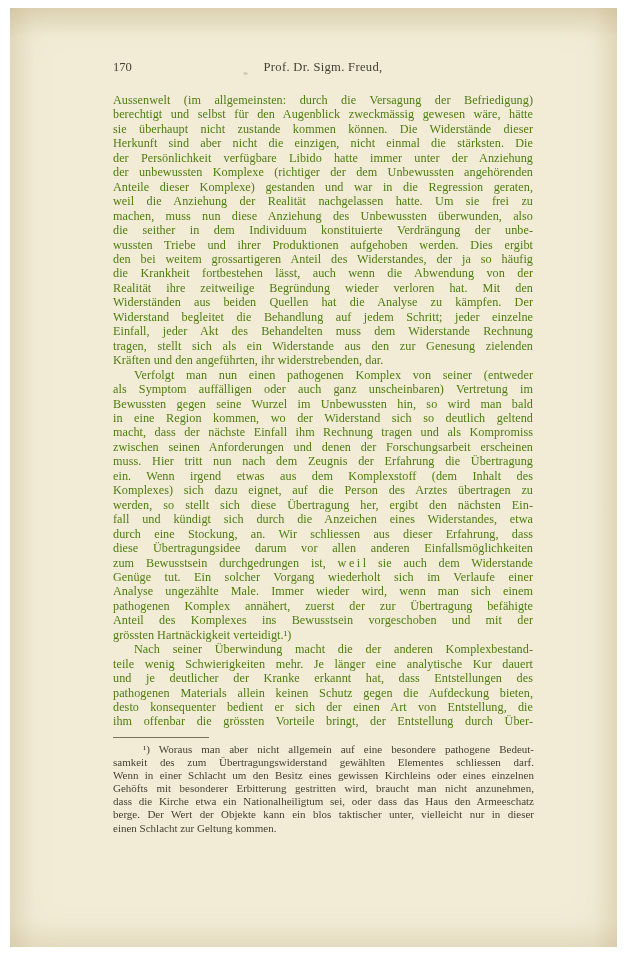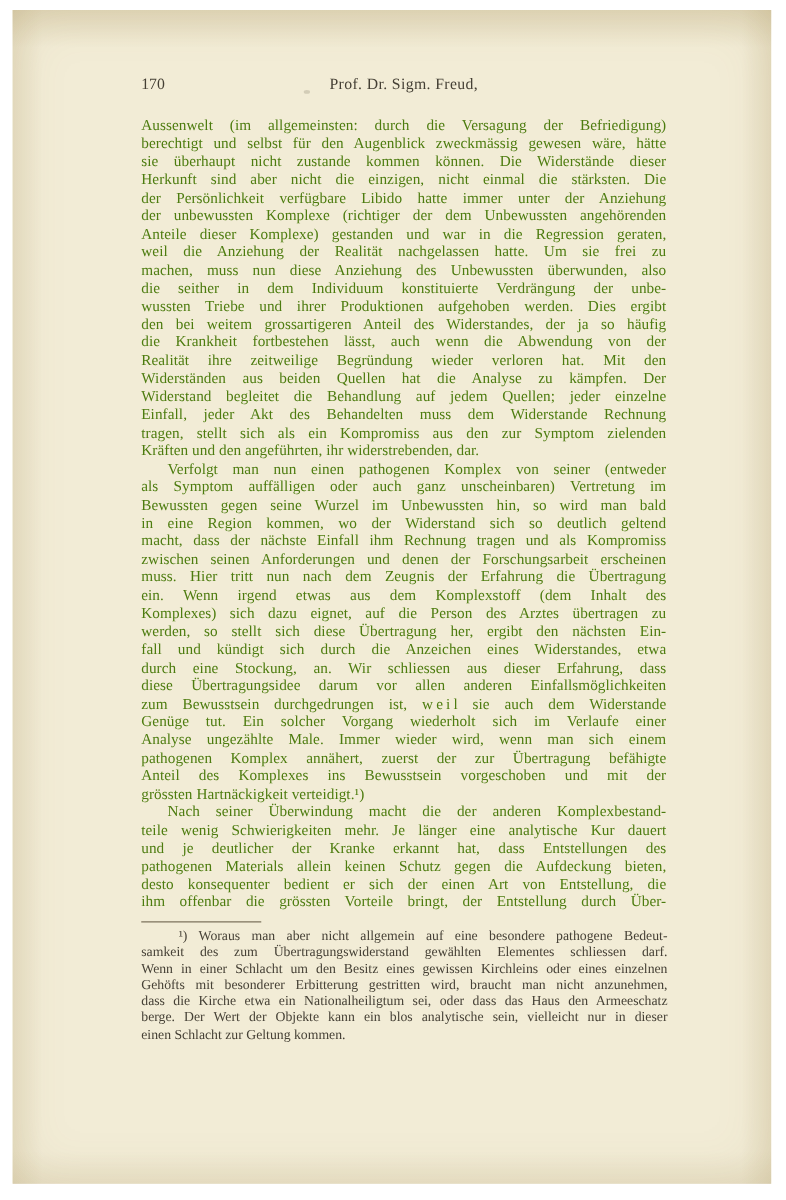--- a/index.html
+++ b/index.html
@@ -114,23 +114,23 @@
       <div class="bodyline">der unbewussten Komplexe (richtiger der dem Unbewussten angehörenden</div>
       <div class="bodyline">Anteile dieser Komplexe) gestanden und war in die Regression geraten,</div>
       <div class="bodyline">weil die Anziehung der Realität nachgelassen hatte. Um sie frei zu</div>
       <div class="bodyline">machen, muss nun diese Anziehung des Unbewussten überwunden, also</div>
       <div class="bodyline">die seither in dem Individuum konstituierte Verdrängung der unbe-</div>
       <div class="bodyline">wussten Triebe und ihrer Produktionen aufgehoben werden. Dies ergibt</div>
       <div class="bodyline">den bei weitem grossartigeren Anteil des Widerstandes, der ja so häufig</div>
       <div class="bodyline">die Krankheit fortbestehen lässt, auch wenn die Abwendung von der</div>
       <div class="bodyline">Realität ihre zeitweilige Begründung wieder verloren hat. Mit den</div>
       <div class="bodyline">Widerständen aus beiden Quellen hat die Analyse zu kämpfen. Der</div>
-      <div class="bodyline">Widerstand begleitet die Behandlung auf jedem Quellen; jeder einzelne</div>
+      <div class="bodyline">Widerstand begleitet die Behandlung auf jedem Schritt; jeder einzelne</div>
       <div class="bodyline">Einfall, jeder Akt des Behandelten muss dem Widerstande Rechnung</div>
-      <div class="bodyline">tragen, stellt sich als ein Kompromiss aus den zur Symptom zielenden</div>
+      <div class="bodyline">tragen, stellt sich als ein Widerstande aus den zur Genesung zielenden</div>
       <div class="bodyline lastline">Kräften und den angeführten, ihr widerstrebenden, dar.</div>
       <div class="bodyline indent">Verfolgt man nun einen pathogenen Komplex von seiner (entweder</div>
       <div class="bodyline">als Symptom auffälligen oder auch ganz unscheinbaren) Vertretung im</div>
       <div class="bodyline">Bewussten gegen seine Wurzel im Unbewussten hin, so wird man bald</div>
       <div class="bodyline">in eine Region kommen, wo der Widerstand sich so deutlich geltend</div>
       <div class="bodyline">macht, dass der nächste Einfall ihm Rechnung tragen und als Kompromiss</div>
       <div class="bodyline">zwischen seinen Anforderungen und denen der Forschungsarbeit erscheinen</div>
       <div class="bodyline">muss. Hier tritt nun nach dem Zeugnis der Erfahrung die Übertragung</div>
       <div class="bodyline">ein. Wenn irgend etwas aus dem Komplexstoff (dem Inhalt des</div>
       <div class="bodyline">Komplexes) sich dazu eignet, auf die Person des Arztes übertragen zu</div>
@@ -153,16 +153,16 @@
     </div>
 
   <div class="footnote-rule"></div>
 
   <div class="footnote">
       <div class="fnline indent">¹) Woraus man aber nicht allgemein auf eine besondere pathogene Bedeut-</div>
       <div class="fnline">samkeit des zum Übertragungswiderstand gewählten Elementes schliessen darf.</div>
       <div class="fnline">Wenn in einer Schlacht um den Besitz eines gewissen Kirchleins oder eines einzelnen</div>
       <div class="fnline">Gehöfts mit besonderer Erbitterung gestritten wird, braucht man nicht anzunehmen,</div>
       <div class="fnline">dass die Kirche etwa ein Nationalheiligtum sei, oder dass das Haus den Armeeschatz</div>
-      <div class="fnline">berge. Der Wert der Objekte kann ein blos analytische sein, vielleicht nur in dieser</div>
+      <div class="fnline">berge. Der Wert der Objekte kann ein blos taktischer unter, vielleicht nur in dieser</div>
       <div class="fnline lastline">einen Schlacht zur Geltung kommen.</div>
     </div>
 </div>
 
 </body></html>

